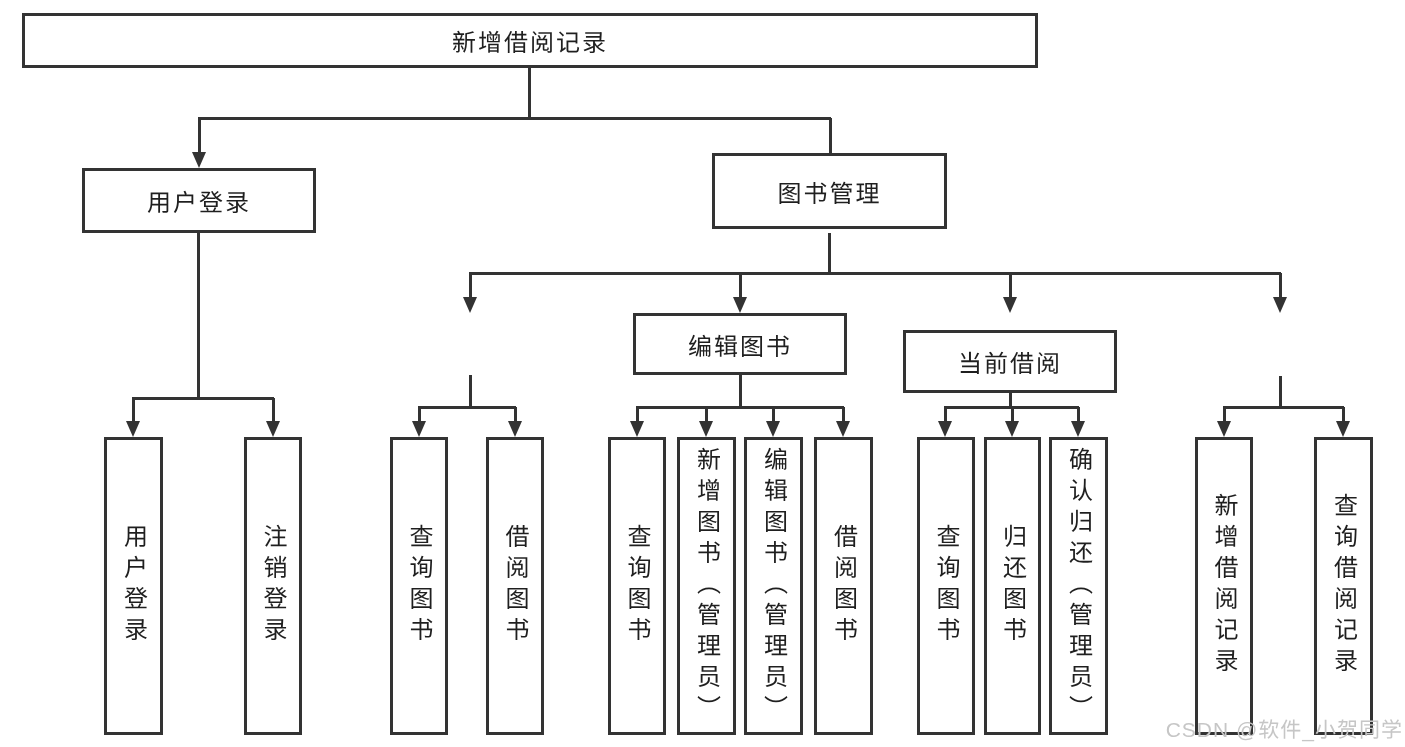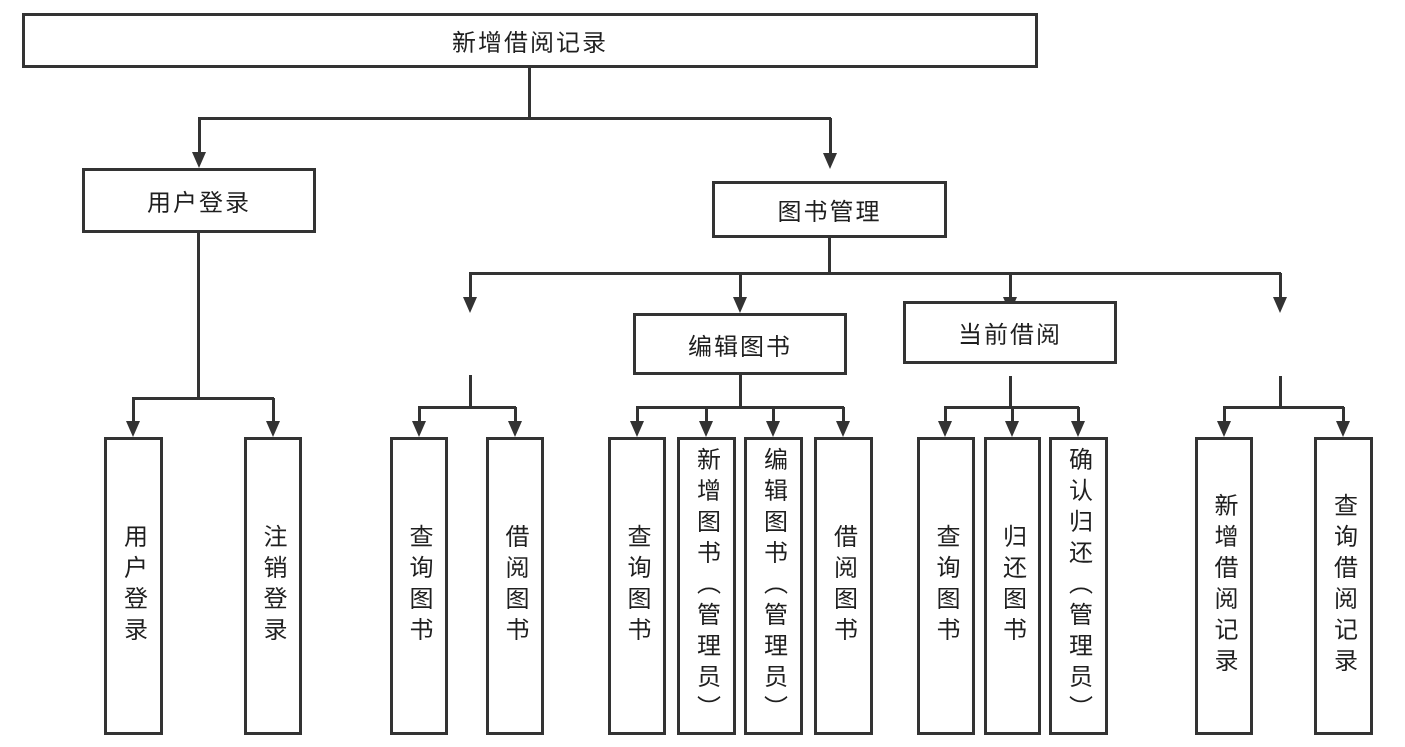--- a/index.html
+++ b/index.html
@@ -41,28 +41,28 @@
 
 <div id="stage">
 
   <div class="node h" style="left:22px;top:13px;width:1016px;height:55px">
     <span>新增借阅记录</span>
   </div>
 
   <div class="node h" style="left:82px;top:168px;width:234px;height:65px">
     <span>用户登录</span>
   </div>
-  <div class="node h" style="left:712px;top:181px;width:235px;height:57px">
+  <div class="node h" style="left:712px;top:153px;width:235px;height:76px">
     <span>图书管理</span>
   </div>
 
   <div class="node h" style="left:633px;top:313px;width:214px;height:62px">
     <span>编辑图书</span>
   </div>
-  <div class="node h" style="left:903px;top:301px;width:214px;height:63px">
+  <div class="node h" style="left:903px;top:330px;width:214px;height:63px">
     <span>当前借阅</span>
   </div>
 
   <div class="node leaf" style="left:104px;top:437px;width:59px;height:298px">
     <span>用户登录</span>
   </div>
   <div class="node leaf" style="left:244px;top:437px;width:58px;height:298px">
     <span>注销登录</span>
   </div>
 
@@ -96,20 +96,21 @@
     <span>确认归还（管理员）</span>
   </div>
 
   <div class="node leaf" style="left:1195px;top:437px;width:58px;height:298px">
     <span>新增借阅记录</span>
   </div>
   <div class="node leaf" style="left:1314px;top:437px;width:59px;height:298px">
     <span>查询借阅记录</span>
   </div>
 
+  <div class="watermark">CSDN @软件_小贺同学</div>
 <div class="vline" style="left: 528px; top: 68px; height: 52px;"></div>
     <div class="hline" style="left: 198px; top: 117px; width: 633px;"></div>
     <div class="vline" style="left: 198px; top: 118px; height: 36px;"></div>
     <div class="arrowhead" style="left: 192px; top: 152px;"></div>
     <div class="vline" style="left: 829px; top: 118px; height: 37px;"></div>
     <div class="arrowhead" style="left: 823px; top: 153px;"></div>
     <div class="vline" style="left: 828px; top: 233px; height: 42px;"></div>
     <div class="hline" style="left: 469px; top: 272px; width: 812px;"></div>
     <div class="vline" style="left: 469px; top: 273px; height: 26px;"></div>
     <div class="arrowhead" style="left: 463px; top: 297px;"></div>

